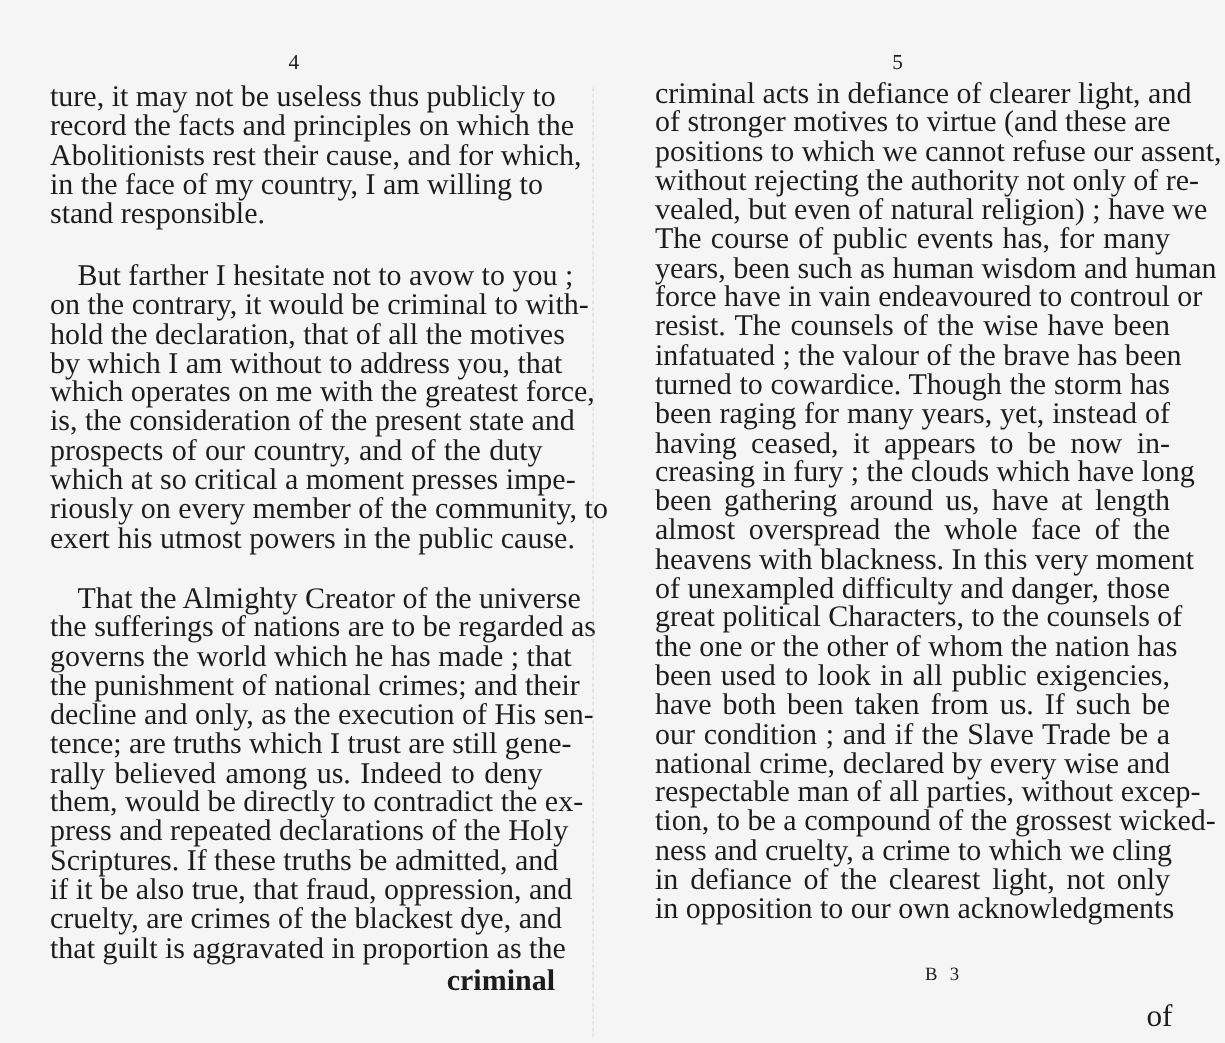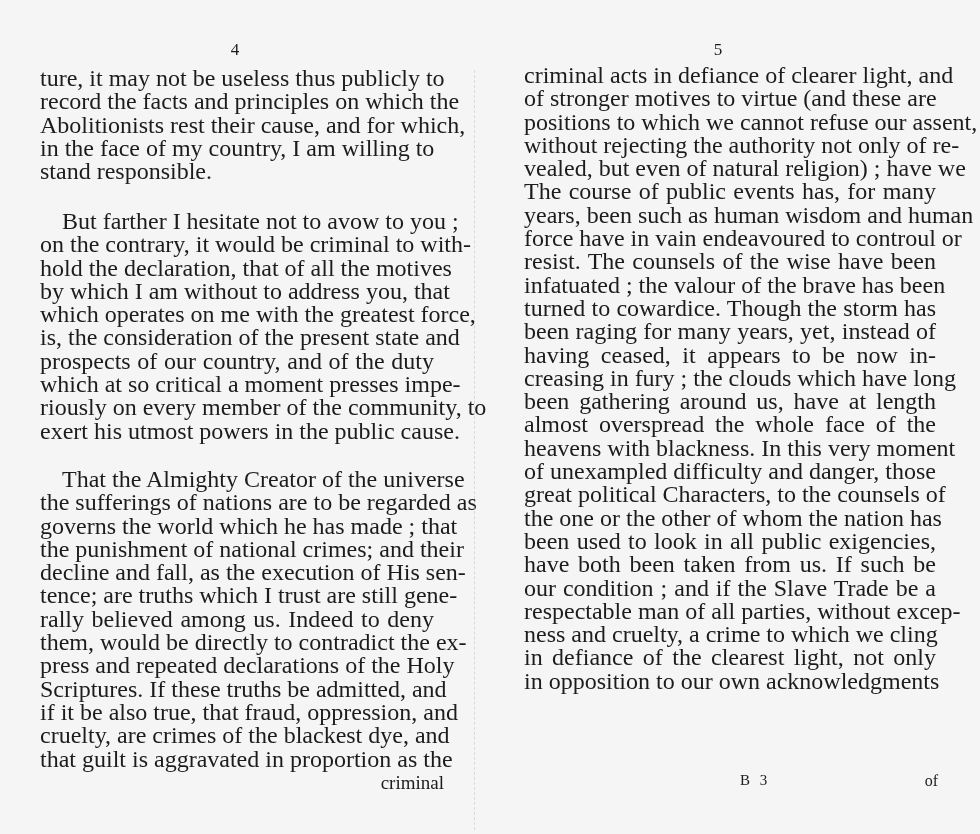--- a/index.html
+++ b/index.html
@@ -51,34 +51,35 @@
   }
   .line.last {
     text-align-last: left;
   }
   .line.indent { padding-left: 22px; }
 
   .catchword-left {
     position: absolute;
     top: 772px;
     right: 46px;
-    font-size: 19px;
+    font-size: 24px;
+    font-weight: bold;
   }
   .signature {
     position: absolute;
     top: 772px;
     left: 250px;
     font-size: 15px;
     letter-spacing: 3px;
   }
   .catchword-right {
     position: absolute;
-    top: 772px;
+    top: 800px;
     right: 42px;
-    font-size: 16px;
+    font-size: 25px;
   }
   .gutter {
     position: absolute;
     left: 474px;
     top: 70px;
     width: 0;
     height: 760px;
     border-left: 1px dashed #c8c8c8;
     opacity: 0.6;
   }
@@ -110,21 +111,21 @@
         <span class="line">riously on every member of the community, to</span>
         <span class="line last">exert his utmost powers in the public cause.</span>
       </div>
   </div>
   <div class="text-block" style="top:468px;">
     <div id="lp-p2">
         <span class="line indent">That the Almighty Creator of the universe</span>
         <span class="line">the sufferings of nations are to be regarded as</span>
         <span class="line">governs the world which he has made ; that</span>
         <span class="line">the punishment of national crimes; and their</span>
-        <span class="line">decline and fall, as the execution of His sen-</span>
+        <span class="line">decline and only, as the execution of His sen-</span>
         <span class="line">tence; are truths which I trust are still gene-</span>
         <span class="line">rally believed among us. Indeed to deny</span>
         <span class="line">them, would be directly to contradict the ex-</span>
         <span class="line">press and repeated declarations of the Holy</span>
         <span class="line">Scriptures. If these truths be admitted, and</span>
         <span class="line">if it be also true, that fraud, oppression, and</span>
         <span class="line">cruelty, are crimes of the blackest dye, and</span>
         <span class="line">that guilt is aggravated in proportion as the</span>
       </div>
   </div>
@@ -152,20 +153,22 @@
       <span class="line">creasing in fury ; the clouds which have long</span>
       <span class="line">been gathering around us, have at length</span>
       <span class="line">almost overspread the whole face of the</span>
       <span class="line">heavens with blackness. In this very moment</span>
       <span class="line">of unexampled difficulty and danger, those</span>
       <span class="line">great political Characters, to the counsels of</span>
       <span class="line">the one or the other of whom the nation has</span>
       <span class="line">been used to look in all public exigencies,</span>
       <span class="line">have both been taken from us. If such be</span>
       <span class="line">our condition ; and if the Slave Trade be a</span>
+      <span class="line">national crime, declared by every wise and</span>
       <span class="line">respectable man of all parties, without excep-</span>
+      <span class="line">tion, to be a compound of the grossest wicked-</span>
       <span class="line">ness and cruelty, a crime to which we cling</span>
       <span class="line">in defiance of the clearest light, not only</span>
       <span class="line">in opposition to our own acknowledgments</span>
     </div>
   <div class="signature">B 3</div>
   <div class="catchword-right">of</div>
 </div>
 
 </body></html>

